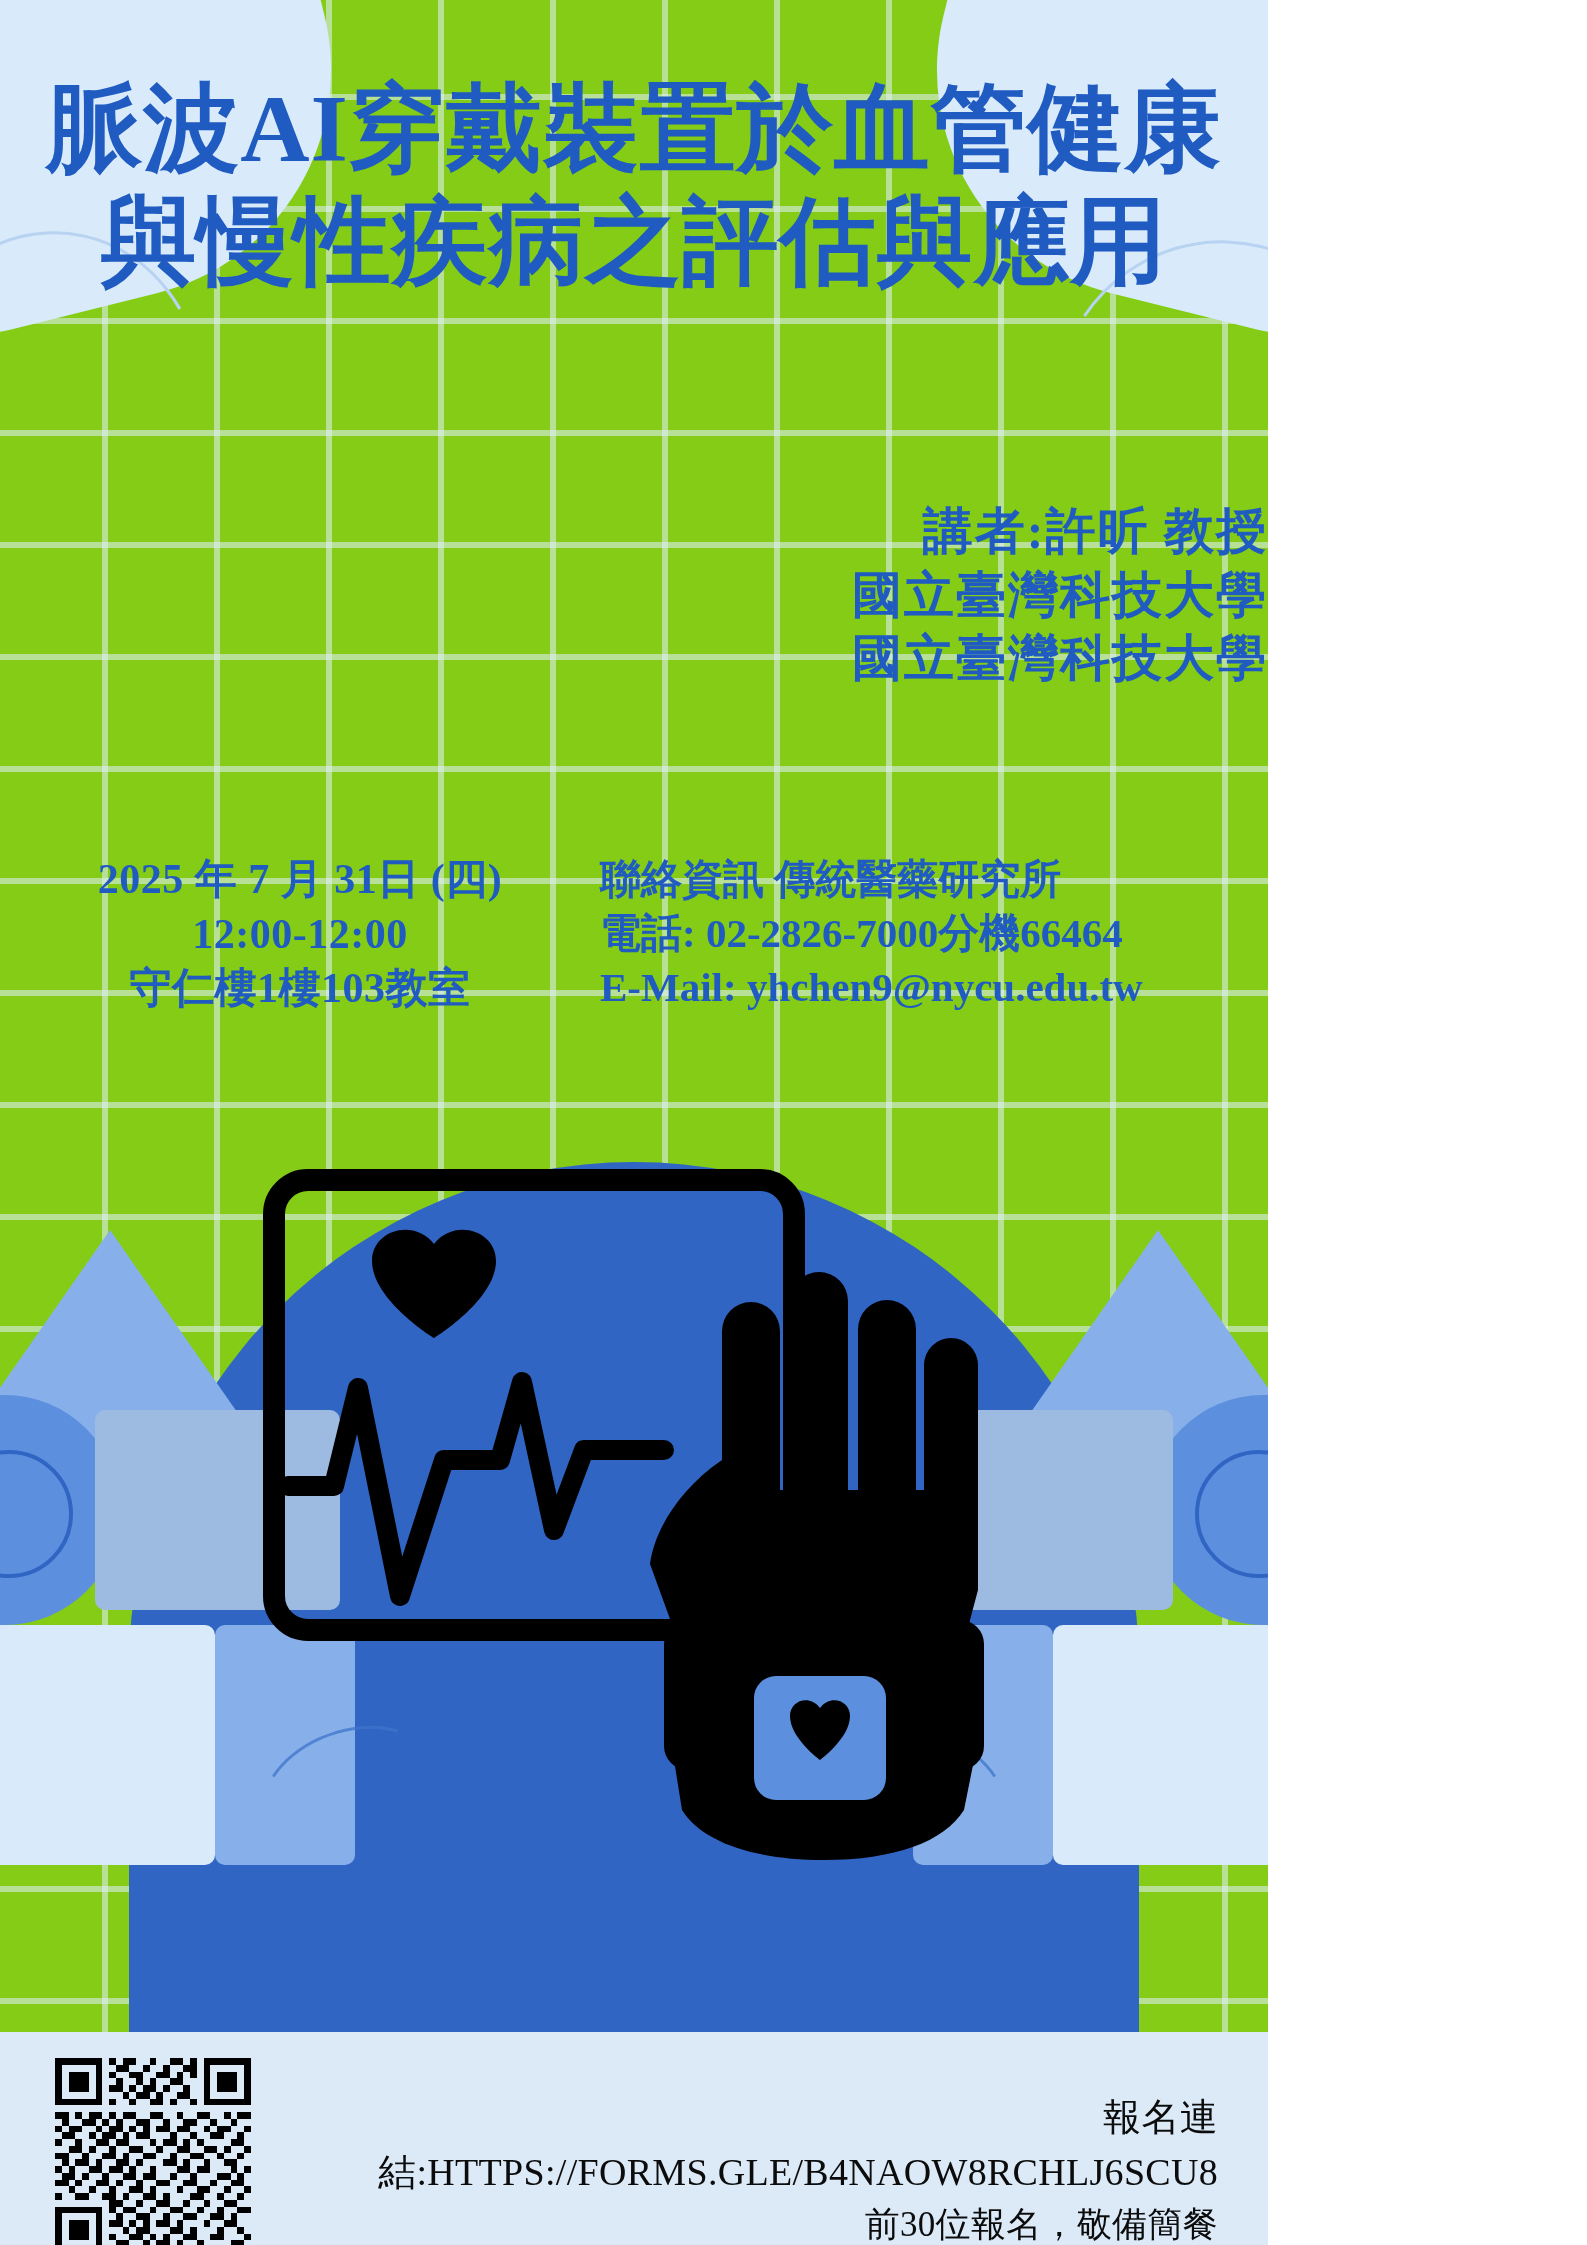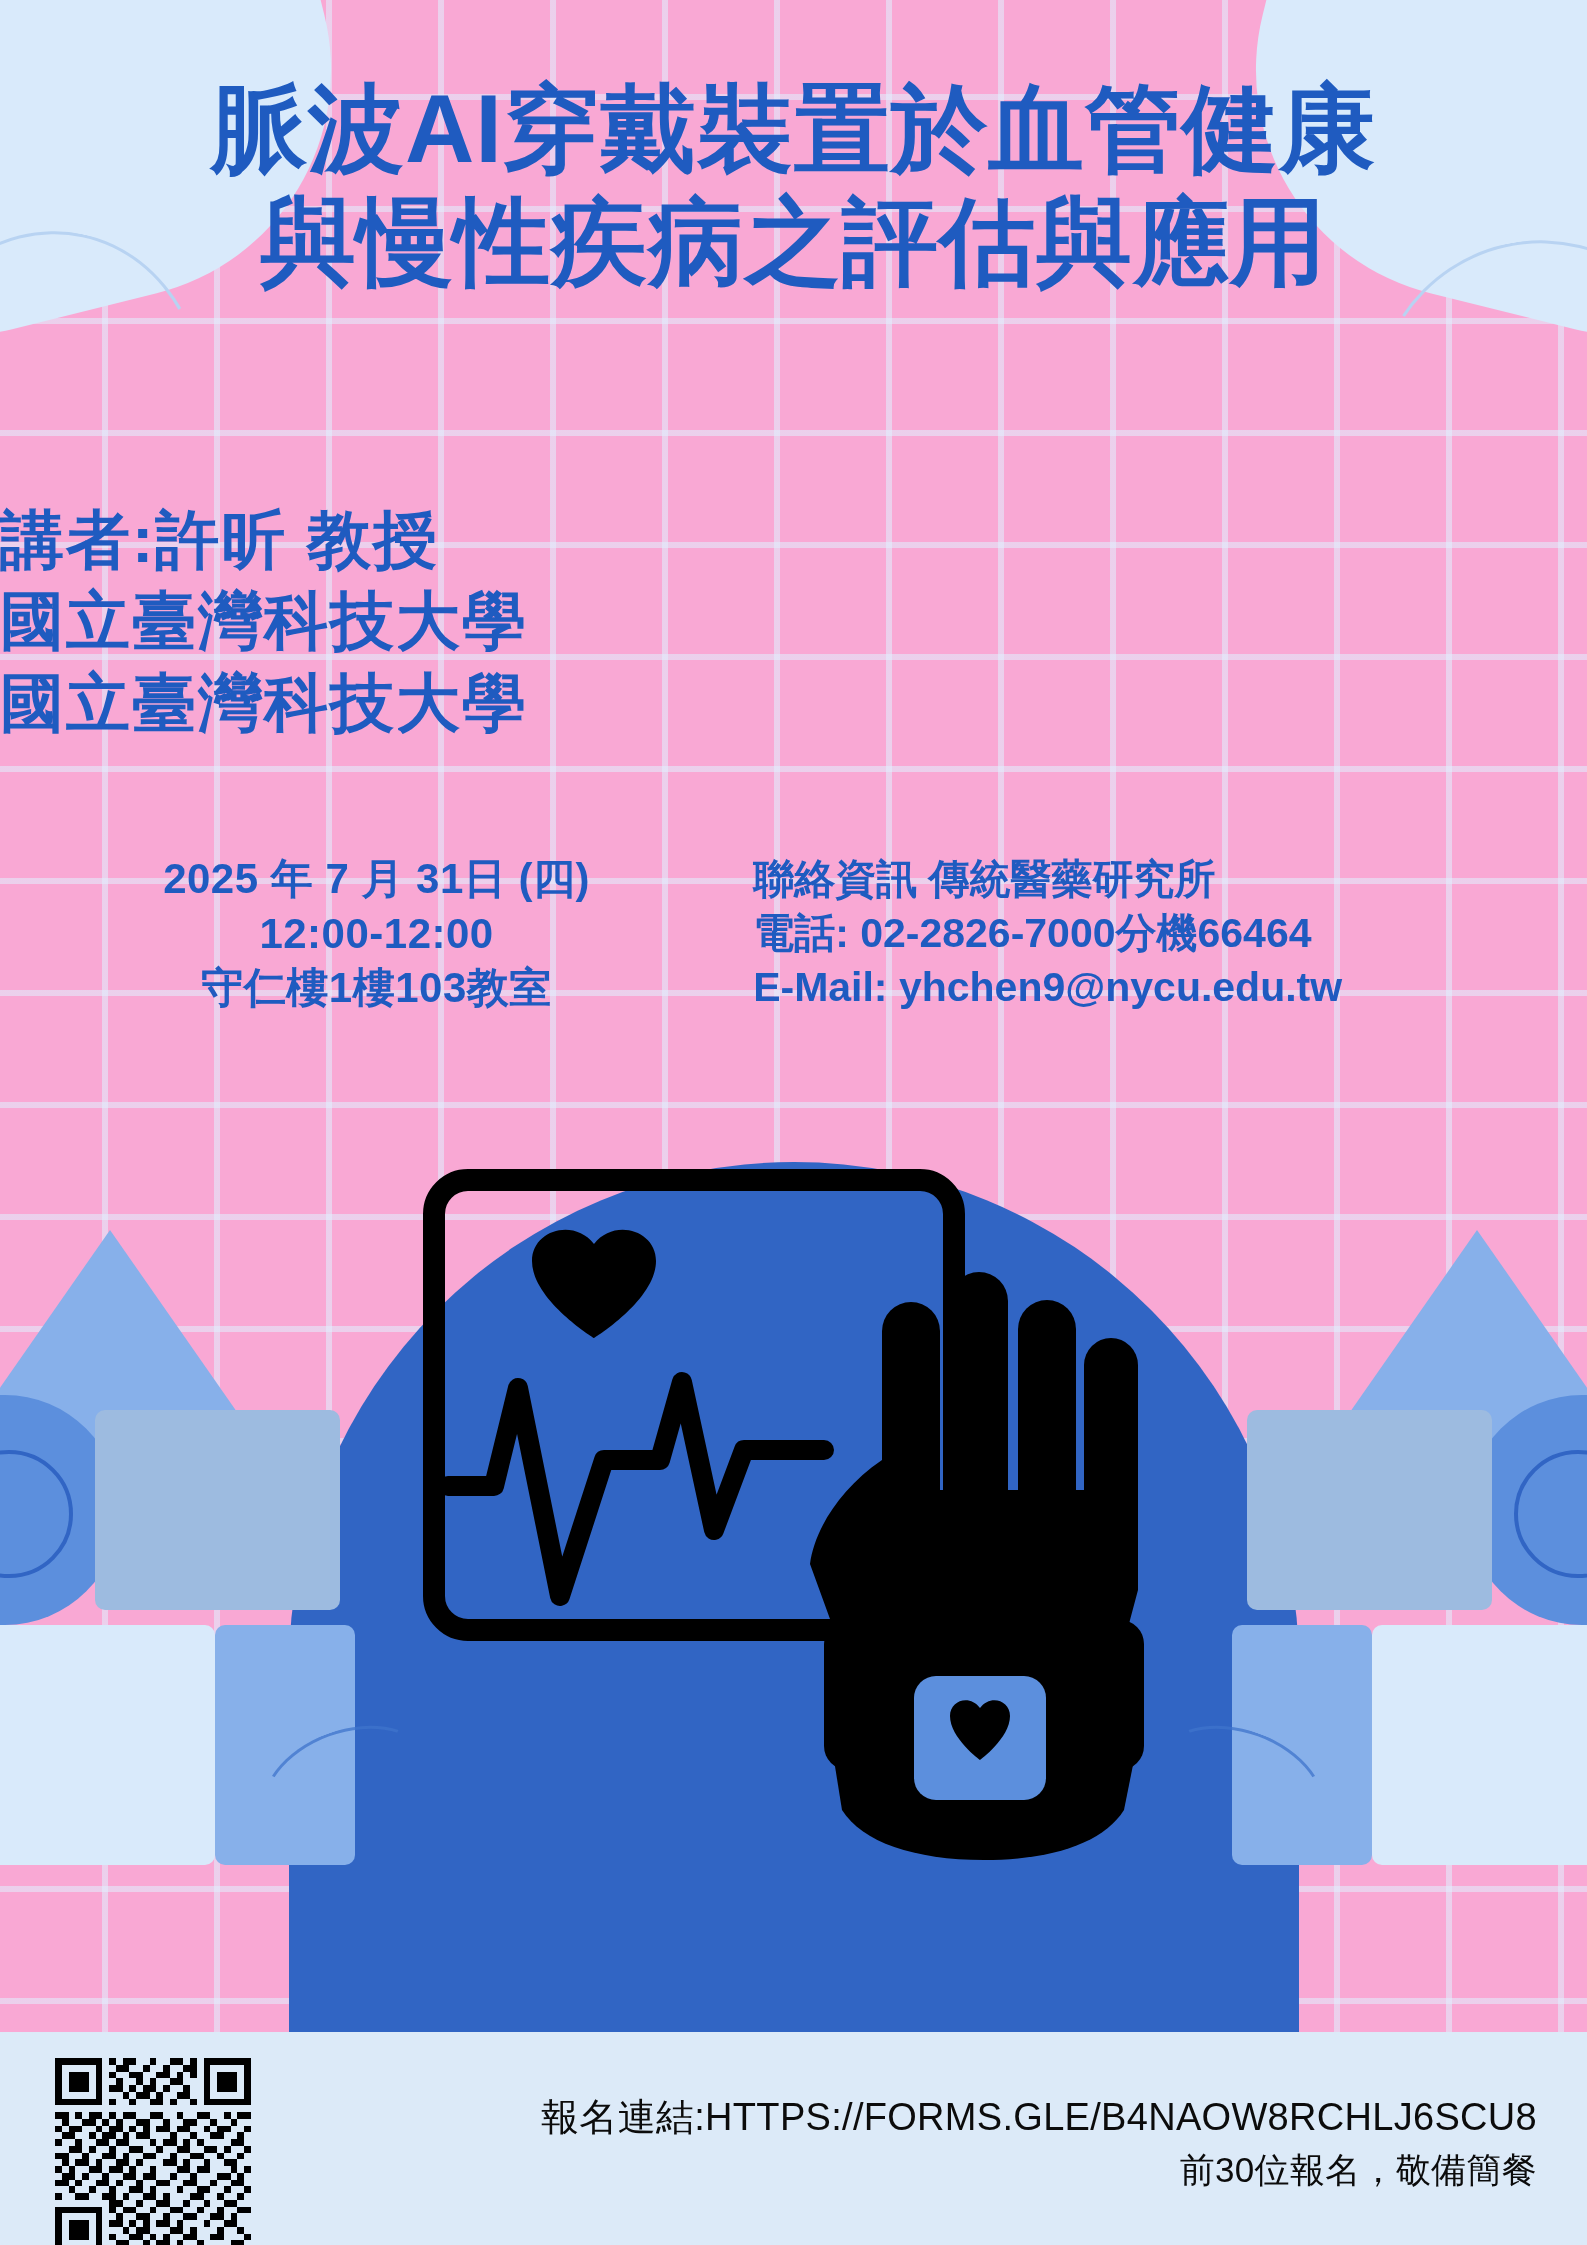--- a/index.html
+++ b/index.html
@@ -1,22 +1,23 @@
 <!DOCTYPE html>
 <html><head>
 <meta charset="utf-8">
 <style>
   html,body{margin:0;padding:0;background:#fff;}
   body{font-family:"Liberation Sans","DejaVu Sans",sans-serif;}
 
   #poster{
     position:relative;
-    width:1587px;height:2245px;
+    width:1268px;height:2245px;
     overflow:hidden;
-    background:#f9a8d4;
+    background:#84cc16;
+    font-family:Liberation Serif, serif;
   }
 
   
   .grid{
     position:absolute;inset:0;
     background-image:
       linear-gradient(to right, rgba(225,240,255,.55) 6px, transparent 6px),
       linear-gradient(to bottom, rgba(225,240,255,.55) 6px, transparent 6px);
     background-size:112px 112px;
     background-position:-10px -18px;
@@ -47,22 +48,22 @@
     font-size:96px;
     line-height:1.18;
     letter-spacing:1px;
     white-space:nowrap;
   }
   .headline .l2{display:block;}
 
   
   .speaker{
     position:absolute;left:0;right:0;top:500px;
-    text-align:left;color:#1f5bc0;font-weight:700;
-    font-size:64px;line-height:1.27;letter-spacing:2px;
+    text-align:right;color:#1f5bc0;font-weight:700;
+    font-size:50px;line-height:1.27;letter-spacing:2px;
   }
 
   
   .inforow{
     position:absolute;left:0;right:0;top:852px;
     display:flex;align-items:flex-start;
     color:#1f5bc0;font-weight:700;
   }
   .infoL{width:48%;text-align:center;font-size:42px;line-height:1.30;letter-spacing:.5px;}
   .infoR{width:52%;text-align:left;font-size:41px;line-height:1.32;letter-spacing:0px;padding-right:18px;}

